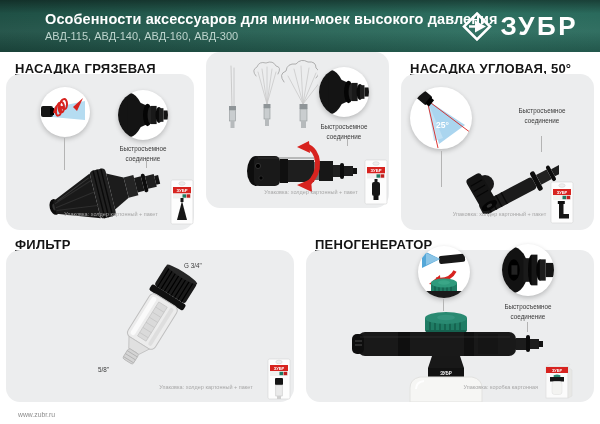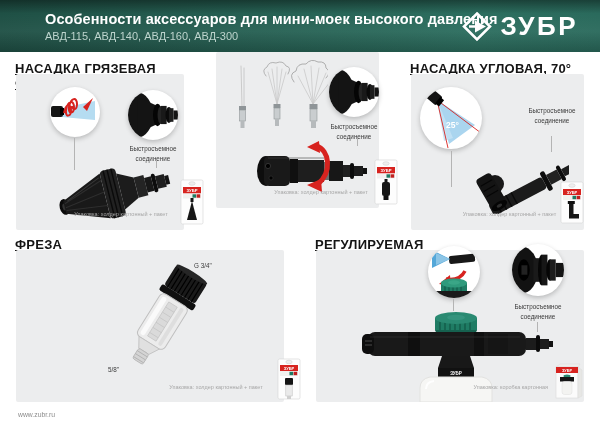--- a/index.html
+++ b/index.html
@@ -17,21 +17,21 @@
   .brand { position:absolute; right:22px; top:50%; transform:translateY(-50%); display:flex; align-items:center; gap:8px; z-index:1; }
   .brand-name { color:#fff; font-size:26px; font-weight:bold; letter-spacing:2.5px; }
 
   
   .row { display:flex; }
   .sec { position:relative; }
   .sec.s1 { width:200px; } .sec.s2 { width:195px; } .sec.s3 { width:205px; }
   .sec.s4 { width:300px; } .sec.s5 { width:300px; }
   .stitle { font-size:13px; font-weight:bold; color:#151515; letter-spacing:.25px; padding:9px 0 13px 15px; height:22px;text-decoration:underline; }
   .bot .stitle { height:20px; padding-top:7px; }
-  .panel { position:relative; background:#ecedee; border-radius:2px; margin:0 16px;text-decoration:underline; }
+  .panel { position:relative; background:#ecedee; border-radius:14px; margin:0 6px;text-decoration:underline; }
   .top .panel { height:156px; }
   .bot .panel { height:152px; }
 
   
   .co { position:absolute; background:#fff; border-radius:50%; box-shadow:0 2px 5px rgba(0,0,0,.22); overflow:hidden; }
   .co svg { display:block; width:100%; height:100%; }
   .cline { position:absolute; width:1px; background:#b4b4b4; }
   .clabel { position:absolute; font-size:6.3px; color:#3a3a3a; text-align:center; line-height:1.55; }
   .cap { position:absolute; font-size:5.5px; color:#a7a7a7; text-align:center; }
   .plabel { position:absolute; font-size:6.3px; color:#3a3a3a; }
@@ -187,21 +187,21 @@
           <rect x="16.6" y="19.3" width="3.6" height="3.4" fill="#c01f1f"></rect>
           <rect x="8" y="27" width="8" height="14" rx="2" fill="#161616"></rect>
           <rect x="9.5" y="41" width="5" height="4" fill="#101010"></rect>
           <rect x="10.5" y="24" width="3" height="3" fill="#121212"></rect>
         </svg>
         <div class="cap" style="left:50px;top:137px;width:110px;">Упаковка: холдер картонный + пакет</div>
       </div>
     </div>
 
     <div class="sec s3">
-      <div class="stitle">НАСАДКА УГЛОВАЯ, 70°</div>
+      <div class="stitle">НАСАДКА УГЛОВАЯ, 50°</div>
       <div class="panel">
         <div class="co" style="left:9px;top:13px;width:62px;height:62px;">
           <svg viewBox="0 0 62 62">
             <polygon points="17,13 29,57 55,38" fill="#aad5ef"></polygon>
             <polygon points="17,13 24,54 33,51" fill="#c3e2f4" opacity=".85"></polygon>
             <path d="M17,13 L28,61 M17,13 L61,46" stroke="#d7231f" stroke-width=".9" fill="none"></path>
             <g transform="rotate(40 12 9)">
               <rect x="-2" y="1" width="7" height="15" fill="#1d1d1d"></rect>
               <rect x="3" y="3" width="18" height="11" rx="2" fill="#141414"></rect>
               <rect x="19" y="4.5" width="5" height="8" fill="#000"></rect>
@@ -242,21 +242,21 @@
           <rect x="7.8" y="23" width="7" height="3" fill="#101010"></rect>
         </svg>
         <div class="cap" style="left:46px;top:137px;width:105px;">Упаковка: холдер картонный + пакет</div>
       </div>
     </div>
   </div>
 
   <div class="row bot">
 
     <div class="sec s4">
-      <div class="stitle">ФРЕЗА</div>
+      <div class="stitle">ФИЛЬТР</div>
       <div class="panel">
         <div class="plabel" style="left:178px;top:12px;">G 3/4"</div>
         <div class="plabel" style="left:92px;top:116px;">5/8"</div>
         <svg class="pimg" style="left:88px;top:10px;" width="120" height="118" viewBox="0 0 120 118">
           <g transform="rotate(32 60 59)">
             <rect x="42" y="6" width="36" height="24" rx="3" fill="#1a1a1a"></rect>
             <path d="M46,6 v24 M50,6 v24 M54,6 v24 M58,6 v24 M62,6 v24 M66,6 v24 M70,6 v24 M74,6 v24" stroke="#000" stroke-width="1.2"></path>
             <ellipse cx="60" cy="6.5" rx="18" ry="3" fill="#262626"></ellipse>
             <rect x="40" y="30" width="40" height="7" rx="2" fill="#101010"></rect>
             <rect x="44" y="37" width="32" height="50" rx="5" fill="#ececec" stroke="#bfbfbf" stroke-width="1"></rect>
@@ -279,21 +279,21 @@
           <rect x="16.6" y="15.8" width="3.6" height="3.4" fill="#c01f1f"></rect>
           <rect x="8" y="22" width="8" height="7" rx="1" fill="#141414"></rect>
           <rect x="8.8" y="29" width="6.4" height="11" fill="#eaeaea" stroke="#bbb" stroke-width=".5"></rect>
           <rect x="10" y="40" width="4" height="3" fill="#cfcfcf"></rect>
         </svg>
         <div class="cap" style="left:148px;top:134px;width:104px;">Упаковка: холдер картонный + пакет</div>
       </div>
     </div>
 
     <div class="sec s5">
-      <div class="stitle">РЕГУЛИРУЕМАЯ</div>
+      <div class="stitle">ПЕНОГЕНЕРАТОР</div>
       <div class="panel" style="overflow:visible;">
         <div class="co" style="left:112px;top:-4px;width:52px;height:52px;">
           <svg viewBox="0 0 52 52">
             <g transform="rotate(-6 33 13)">
               <rect x="21" y="9" width="26" height="8" rx="2" fill="#181818"></rect>
             </g>
             <polygon points="22,13 4,4 4,22" fill="#54a7d8"></polygon>
             <polygon points="22,13 8,7 8,19" fill="#8cc5e6"></polygon>
             <path d="M37,25 q-5,10 -19,8" stroke="#d7231f" stroke-width="3.4" fill="none"></path>
             <polygon points="11,38 22,29 23,40" fill="#d7231f"></polygon>

